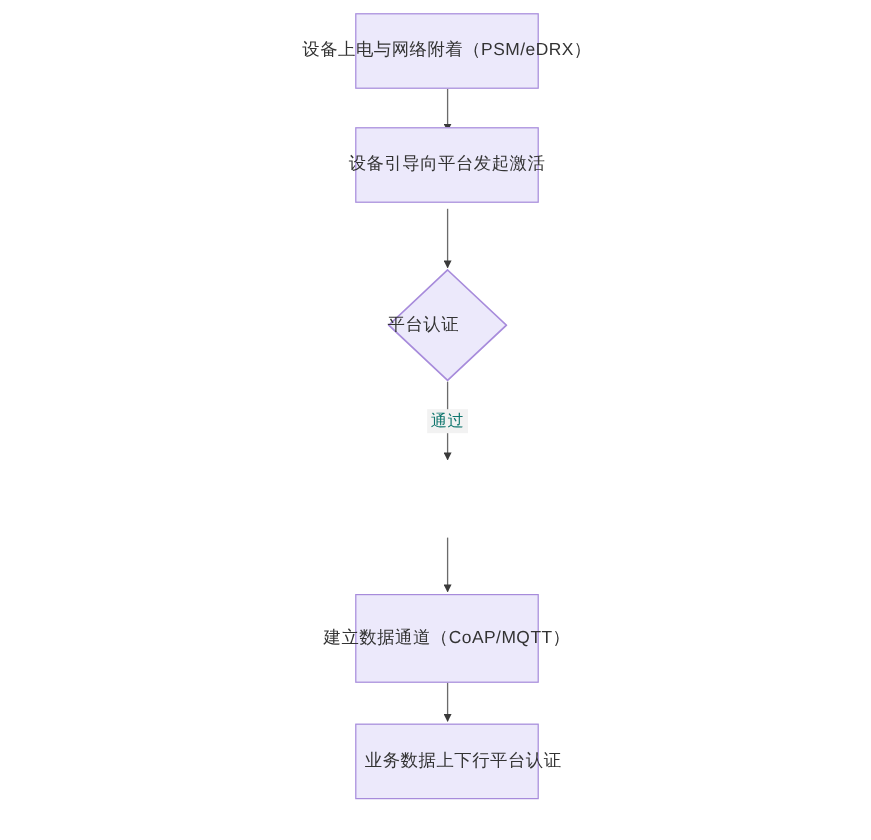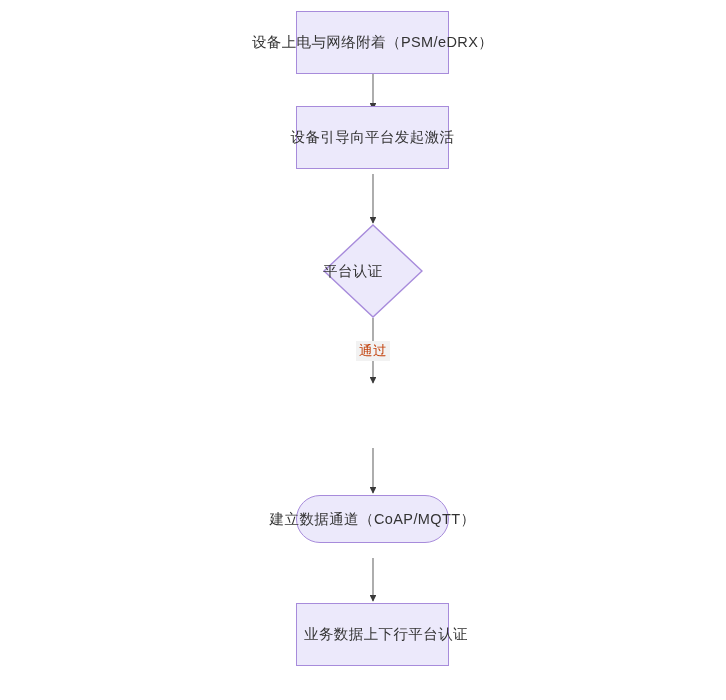--- a/index.html
+++ b/index.html
@@ -44,21 +44,21 @@
     text-align:center;
     letter-spacing:0.4px;
     white-space:nowrap;
   }
 
   .edge{position:absolute;left:0;top:0;width:726px;height:700px;pointer-events:none;}
 
   .edge-label{
     position:absolute;
     background:#f2f2f2;
-    color:#c2410c;
+    color:#0f766e;
     font-size:13.5px;
     line-height:18px;
     padding:1px 3px;
     letter-spacing:0.4px;
     white-space:nowrap;
   }
 </style>
 </head>
 <body>
 
@@ -93,21 +93,21 @@
   <div class="diamond-wrap" style="left:323px;top:224px;width:100px;height:94px;">
     <svg width="100" height="94" viewBox="0 0 100 94" xmlns="http://www.w3.org/2000/svg">
       <polygon points="50,1 99,47 50,93 1,47" fill="#ece9fb" stroke="#a78bdb" stroke-width="1.4"></polygon>
     </svg>
     <span class="diamond-label">平台认证</span>
   </div>
 
   <div class="edge-label" style="left:356px;top:341px;">通过</div>
 
 
-  <div class="node" style="left:296px;top:495px;width:153px;height:48px;border-radius:24px;">
+  <div class="node" style="left:296px;top:495px;width:153px;height:74px;">
     <span>建立数据通道</span>
     <span class="line2">（CoAP/MQTT）</span>
   </div>
 
   <div class="node" style="left:296px;top:603px;width:153px;height:63px;padding-left:27px;">
     <span>业务数据上下行</span>
     <span class="line2">平台认证</span>
   </div>
 
 </div>

